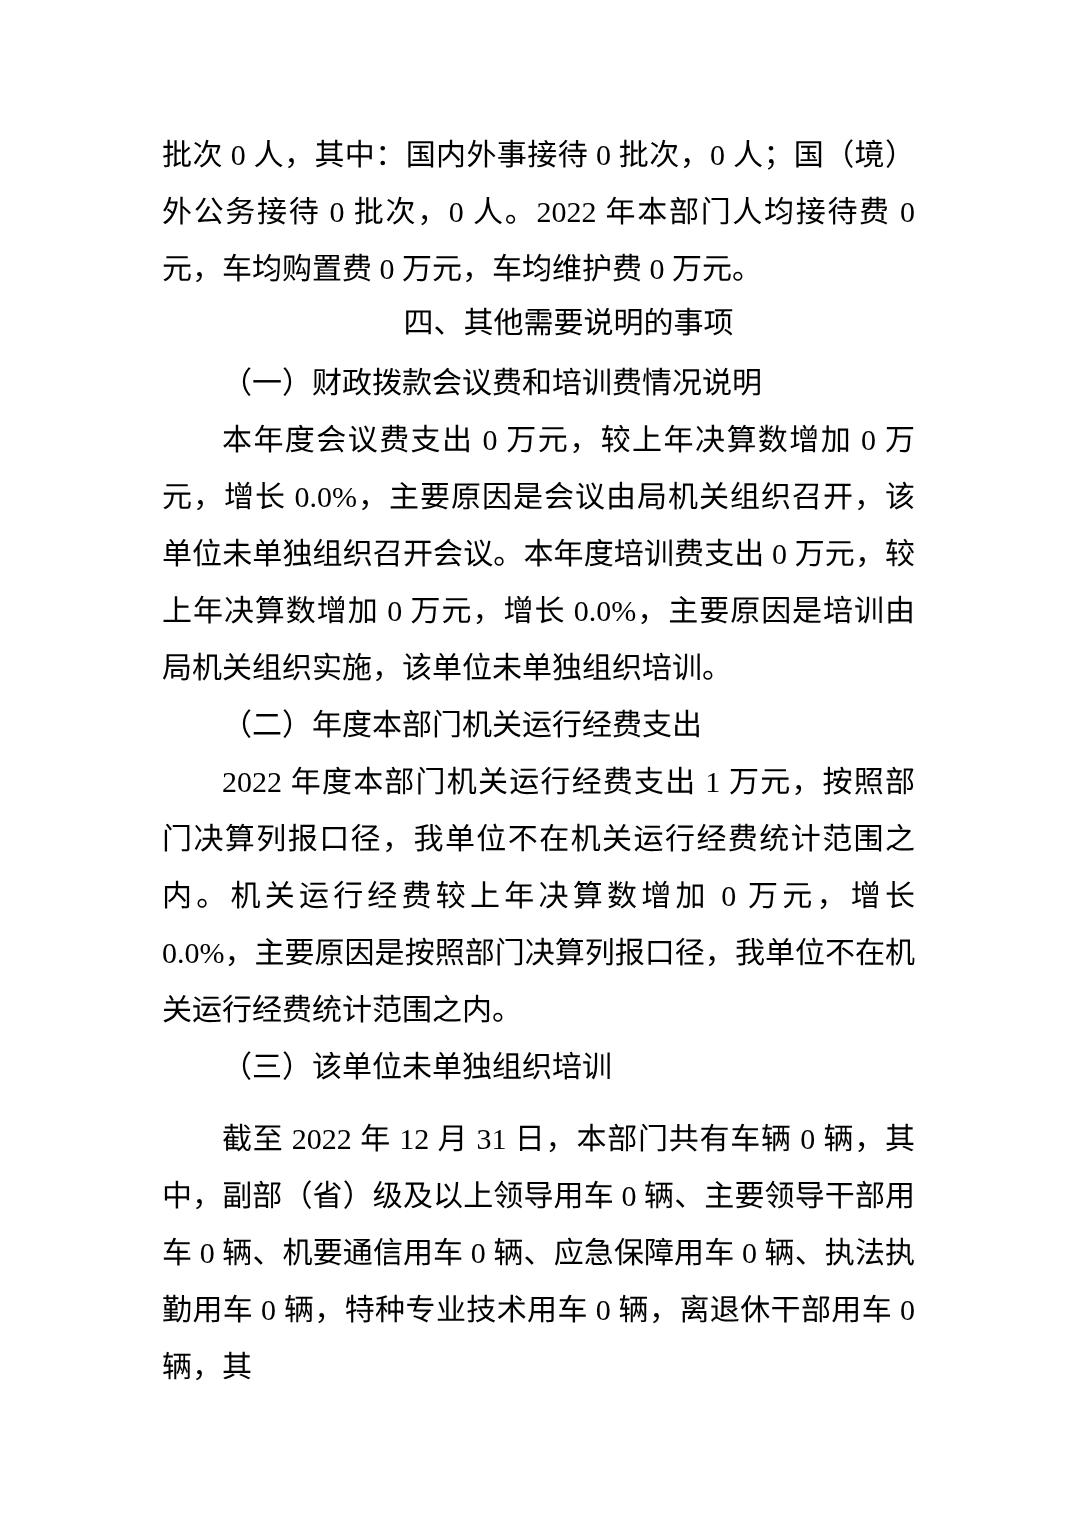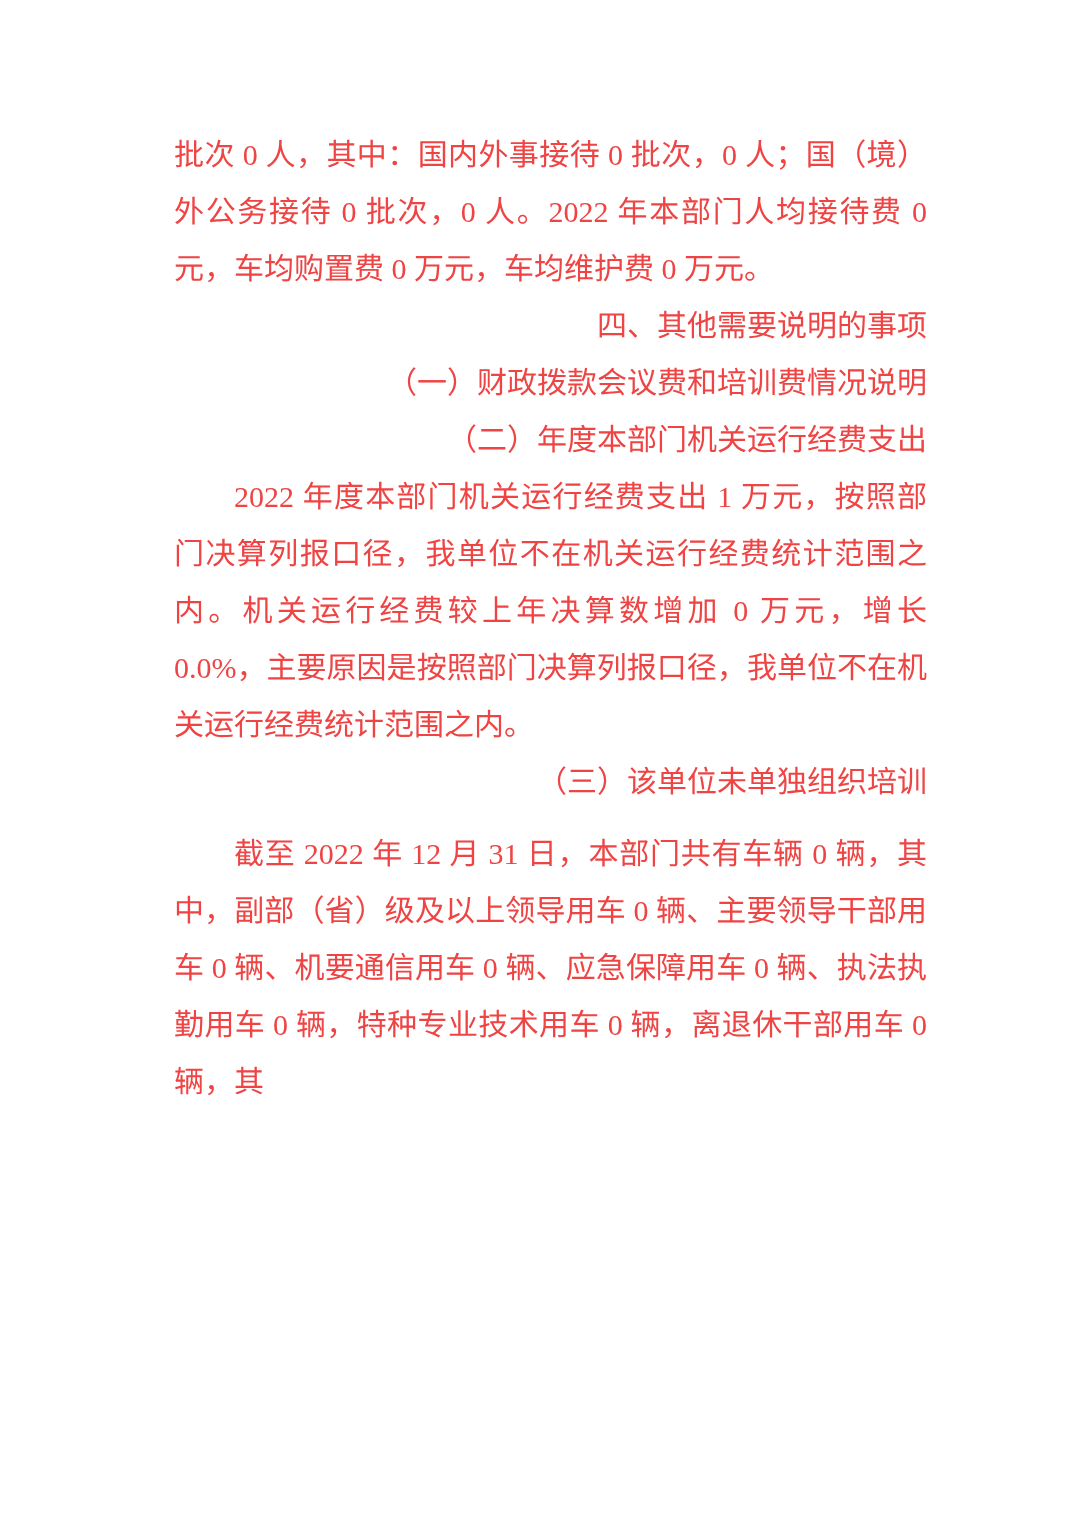--- a/index.html
+++ b/index.html
@@ -10,69 +10,70 @@
   .page {
     position: relative;
     width: 1075px;
     height: 1521px;
     background: #ffffff;
     overflow: hidden;
     color: #000000;
   }
   .content {
     position: absolute;
-    left: 174px;
+    left: 162px;
     top: 126px;
     width: 753px;
     font-family: "Liberation Serif", "DejaVu Serif", serif;
     font-size: 30px;
     line-height: 57px;
     text-align: justify;
     text-justify: inter-character;
-    color: #ef4444;
+    color: #000000;
   }
   .content p, .content h2, .content h3 {
     margin: 0;
     padding: 0;
     font-size: 30px;
     line-height: 57px;
     font-weight: normal;
   }
   .indent {
     text-indent: 60px;
   }
   .no-indent {
     text-indent: 0;
   }
   .heading-1 {
-    font-family: Liberation Serif, serif;
+    font-family: Liberation Mono, monospace;
     font-weight: bold;
     text-indent: 60px;
-    text-align: right;
+    text-align: center;
   }
   .heading-2 {
     text-indent: 60px;
-    text-align: right;
+    text-align: left;
   }
   .extra-gap {
     margin-top: 15px !important;
   }
 </style>
 </head>
 <body>
 
 <div class="page">
   <div class="content">
 
     <p class="no-indent">批次 0 人，其中：国内外事接待 0 批次，0 人；国（境）外公务接待 0 批次，0 人。2022 年本部门人均接待费 0 元，车均购置费 0 万元，车均维护费 0 万元。</p>
 
     <h2 class="heading-1">四、其他需要说明的事项</h2>
 
     <h3 class="heading-2">（一）财政拨款会议费和培训费情况说明</h3>
 
+    <p class="indent">本年度会议费支出 0 万元，较上年决算数增加 0 万元，增长 0.0%，主要原因是会议由局机关组织召开，该单位未单独组织召开会议。本年度培训费支出 0 万元，较上年决算数增加 0 万元，增长 0.0%，主要原因是培训由局机关组织实施，该单位未单独组织培训。</p>
 
     <h3 class="heading-2">（二）年度本部门机关运行经费支出</h3>
 
     <p class="indent">2022 年度本部门机关运行经费支出 1 万元，按照部门决算列报口径，我单位不在机关运行经费统计范围之内。机关运行经费较上年决算数增加 0 万元，增长 0.0%，主要原因是按照部门决算列报口径，我单位不在机关运行经费统计范围之内。</p>
 
     <h3 class="heading-2">（三）该单位未单独组织培训</h3>
 
     <p class="indent extra-gap">截至 2022 年 12 月 31 日，本部门共有车辆 0 辆，其中，副部（省）级及以上领导用车 0 辆、主要领导干部用车 0 辆、机要通信用车 0 辆、应急保障用车 0 辆、执法执勤用车 0 辆，特种专业技术用车 0 辆，离退休干部用车 0 辆，其</p>
 
   </div>

